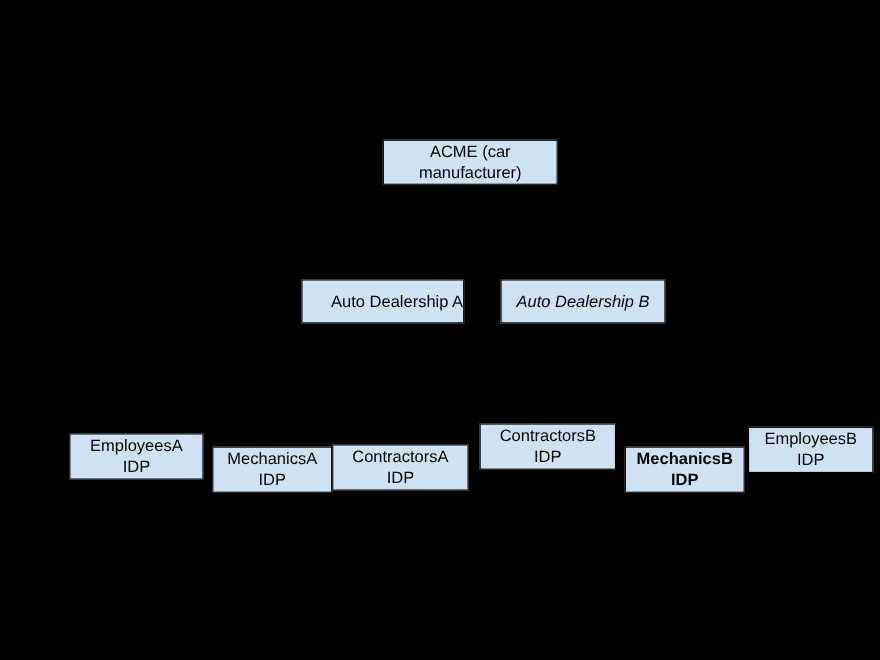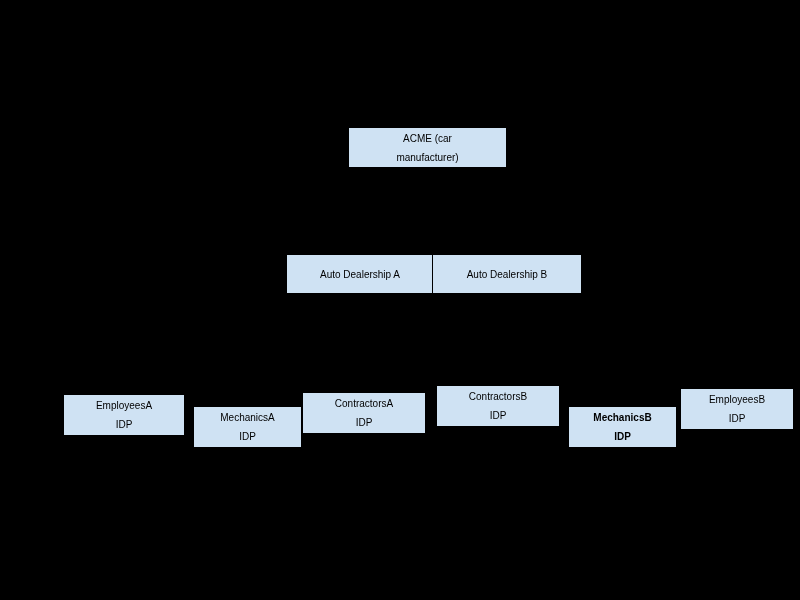--- a/index.html
+++ b/index.html
@@ -19,33 +19,33 @@
     position: absolute;
     box-sizing: border-box;
     background: var(--node-fill, #cfe2f3);
     border: 1px solid var(--node-border, #000000);
     color: var(--node-text, #000000);
     display: flex;
     flex-direction: column;
     align-items: center;
     justify-content: center;
     text-align: center;
-    font-size: 10px;
+    font-size: 15px;
     line-height: 19px;
     white-space: nowrap;
   }
   
   .node-acme        { left: 348px; top: 127px; width: 159px; height: 41px; }
   
-  .node-dealership-a { left: 286px; top: 254px; width: 148px; height: 40px; }
-  .node-dealership-b { left: 432px; top: 254px; width: 150px; height: 40px; }
+  .node-dealership-a { left: 274px; top: 254px; width: 148px; height: 40px; align-items: flex-end; }
+  .node-dealership-b { left: 455px; top: 254px; width: 150px; height: 40px; font-style: italic; }
   
   .node-employees-a   { left:  63px; top: 394px; width: 122px; height: 42px; }
   .node-mechanics-a   { left: 193px; top: 406px; width: 109px; height: 42px; }
-  .node-contractors-a { left: 302px; top: 392px; width: 124px; height: 42px; }
+  .node-contractors-a { left: 302px; top: 404px; width: 124px; height: 42px; }
   .node-contractors-b { left: 436px; top: 385px; width: 124px; height: 42px; }
   .node-mechanics-b   { left: 568px; top: 406px; width: 109px; height: 42px; font-weight: bold; }
   .node-employees-b   { left: 680px; top: 388px; width: 114px; height: 42px; }
 </style>
 </head>
 <body>
 
 <div class="canvas">
 
   <div class="node node-acme">

